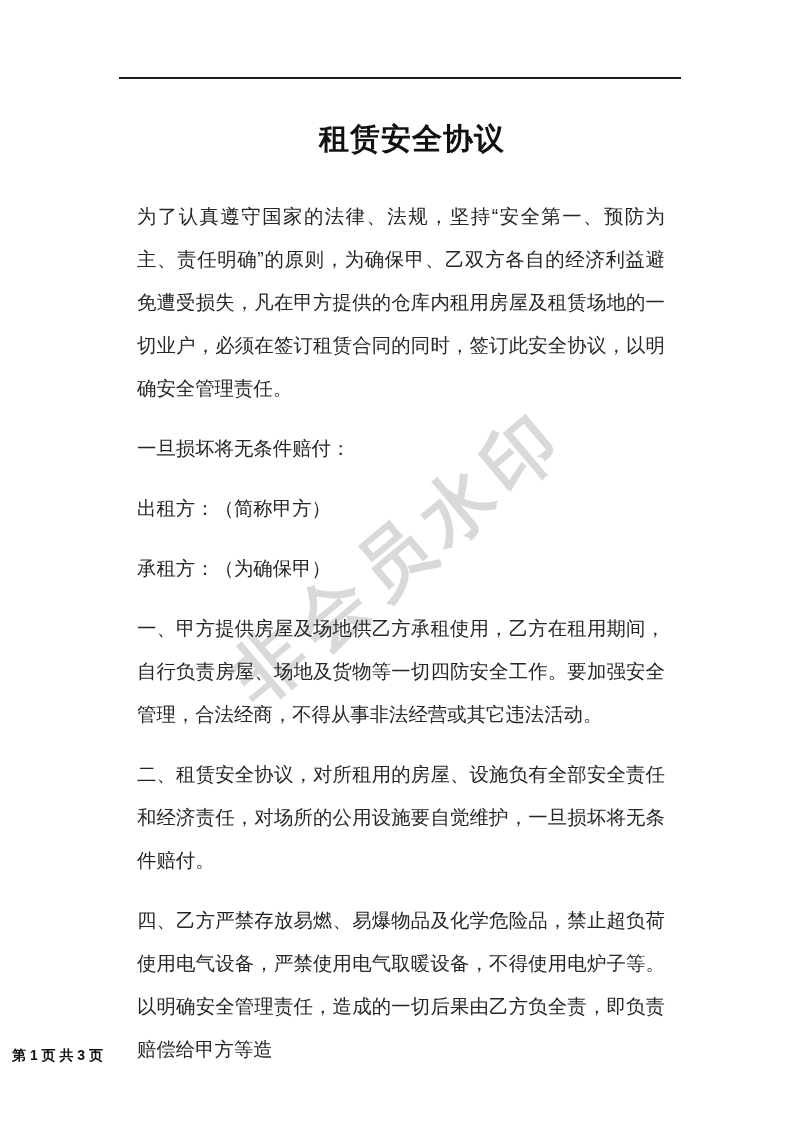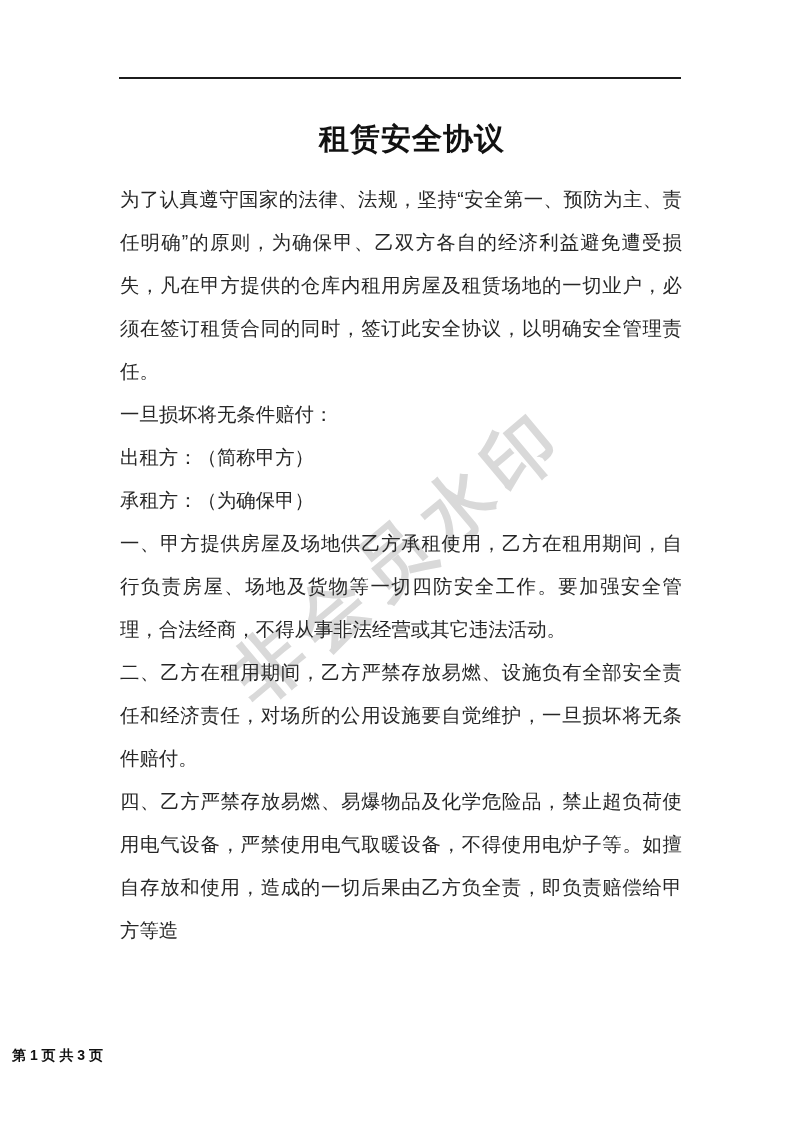--- a/index.html
+++ b/index.html
@@ -57,21 +57,21 @@
     top: 178px;
     width: 562px;
     font-size: 19.4px;
     line-height: 43px;
     color: #262626;
     text-align: justify;
     text-justify: inter-character;
     z-index: 1;
   }
   .content p {
-    margin: 0;
+    margin: 17px;
     padding: 0;
   }
   .footer {
     position: absolute;
     left: 0;
     top: 1047px;
     width: 100%;
     text-align: left;
     font-size: 14px;
     font-weight: 700;
@@ -90,19 +90,19 @@
   <div class="watermark">非会员水印</div>
 
   <h1 class="title">租赁安全协议</h1>
 
   <div class="content">
     <p>为了认真遵守国家的法律、法规，坚持“安全第一、预防为主、责任明确”的原则，为确保甲、乙双方各自的经济利益避免遭受损失，凡在甲方提供的仓库内租用房屋及租赁场地的一切业户，必须在签订租赁合同的同时，签订此安全协议，以明确安全管理责任。</p>
     <p>一旦损坏将无条件赔付：</p>
     <p>出租方：（简称甲方）</p>
     <p>承租方：（为确保甲）</p>
     <p>一、甲方提供房屋及场地供乙方承租使用，乙方在租用期间，自行负责房屋、场地及货物等一切四防安全工作。要加强安全管理，合法经商，不得从事非法经营或其它违法活动。</p>
-    <p>二、乙方在租用期间，乙方严禁存放易燃、设施负有全部安全责任和经济责任，对场所的公用设施要自觉维护，一旦损坏将无条件赔付。</p>
-    <p>四、乙方严禁存放易燃、易爆物品及化学危险品，禁止超负荷使用电气设备，严禁使用电气取暖设备，不得使用电炉子等。如擅自存放和使用，造成的一切后果由乙方负全责，即负责赔偿给甲方等造</p>
+    <p>二、租赁安全协议，对所租用的房屋、设施负有全部安全责任和经济责任，对场所的公用设施要自觉维护，一旦损坏将无条件赔付。</p>
+    <p>四、乙方严禁存放易燃、易爆物品及化学危险品，禁止超负荷使用电气设备，严禁使用电气取暖设备，不得使用电炉子等。以明确安全管理责任，造成的一切后果由乙方负全责，即负责赔偿给甲方等造</p>
   </div>
 
   <div class="footer">第 1 页 共 3 页</div>
 
 </div>
 
 </body></html>

